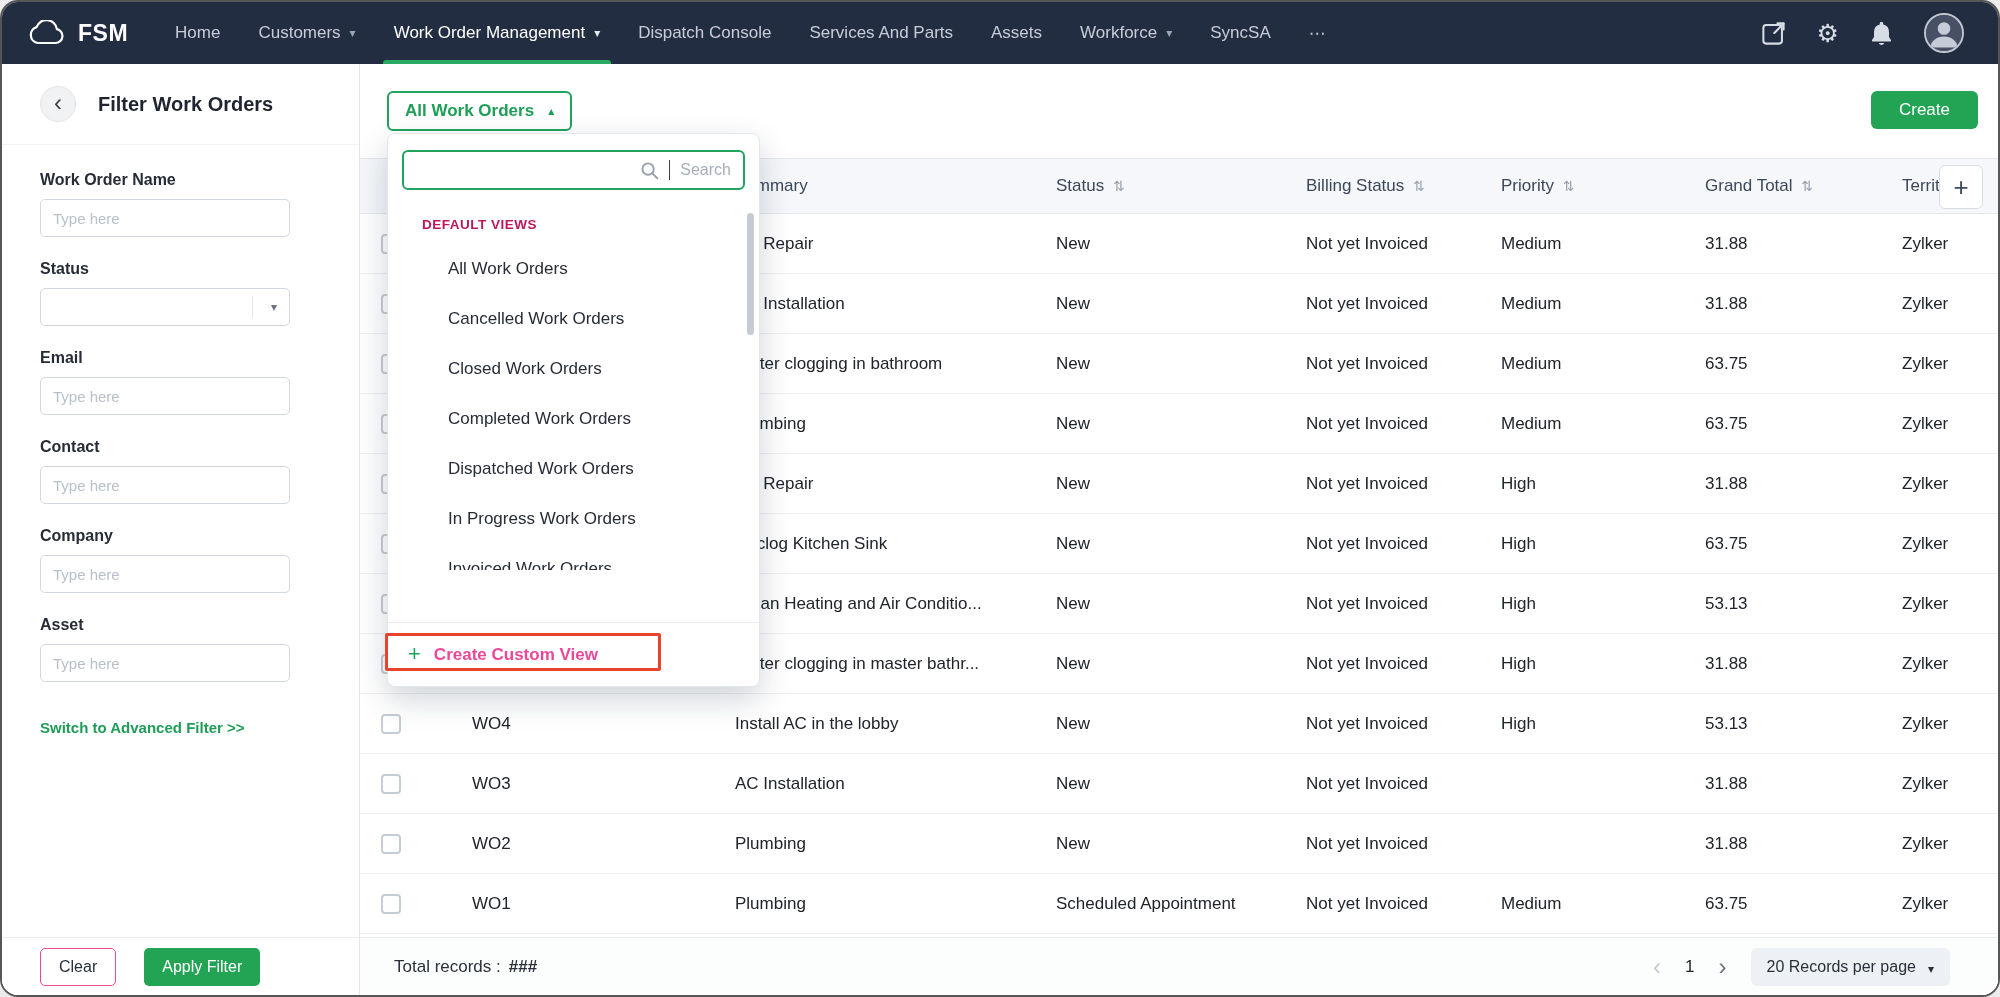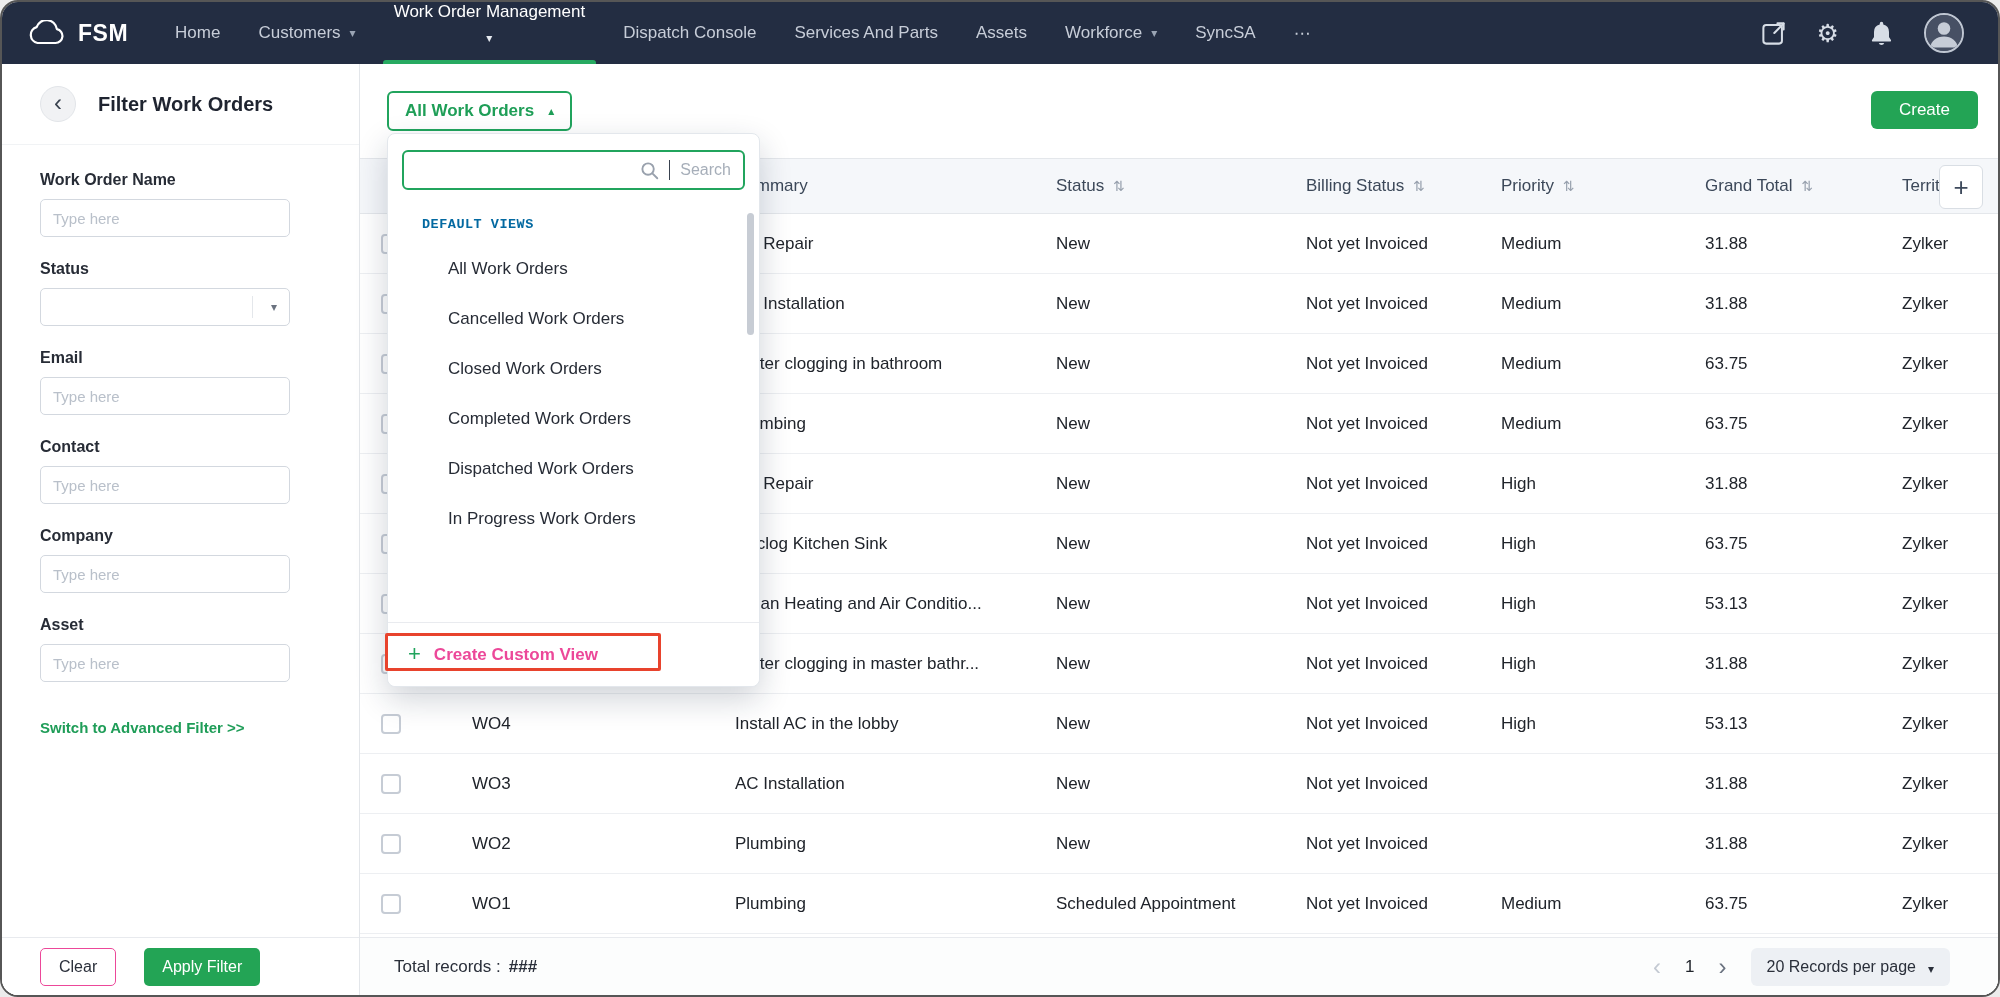--- a/index.html
+++ b/index.html
@@ -5,21 +5,21 @@
   * { margin:0; padding:0; box-sizing:border-box; }
   html,body { width:2000px; height:997px; font-family:"Liberation Sans", sans-serif; background:#ececec; }
   .app { position:relative; width:2000px; height:997px; background:#fff; border:2px solid #565656; border-radius:18px; overflow:hidden; }
 
   
   .topnav { position:absolute; top:0; left:0; right:0; height:62px; background:#232D42; display:flex; align-items:center; padding:0 34px 0 26px; z-index:40; }
   .brand { display:flex; align-items:center; gap:12px; margin-right:28px; }
   .brand-text { color:#fff; font-size:23px; font-weight:bold; letter-spacing:.5px; }
   .nav-items { display:flex; align-items:stretch; height:62px; }
   .nav-item { position:relative; display:flex; align-items:center; gap:9px; padding:0 19px; font-size:17px; color:#C7CDD8; cursor:pointer; text-decoration:none; white-space:nowrap; }
-  .nav-item.active { color:#fff;flex-direction:column; }
+  .nav-item.active { color:#fff; }
   .nav-item.active::after { content:""; position:absolute; left:8px; right:8px; bottom:0; height:4px; background:#27AA61; border-radius:3px 3px 0 0; }
   .caret { font-size:12px; color:#9AA4B4; font-family:"DejaVu Sans", sans-serif; }
   .nav-item.active .caret { color:#E6EAF0; }
   .nav-right { margin-left:auto; display:flex; align-items:center; gap:30px; }
   .nav-icon { display:flex; align-items:center; justify-content:center; cursor:pointer; }
   .gear-glyph { font-family:"DejaVu Sans", sans-serif; font-size:25px; color:#D7DDE6; line-height:1; }
   .avatar { width:40px; height:40px; border-radius:50%; overflow:hidden; background:#475064; border:2px solid #BFC6D2; }
 
   
   .sidebar { position:absolute; top:62px; left:0; width:358px; bottom:0; background:#fff; border-right:1px solid #E3E6EA; z-index:10; }
@@ -72,21 +72,21 @@
   .page-chevron.disabled { color:#C3C9D2; }
   .page-num { font-size:17px; color:#20242B; cursor:pointer; }
   .per-page { display:flex; align-items:flex-end; gap:12px; background:#EDF0F4; border-radius:6px; padding:10px 16px; font-size:16px; color:#2A2F3A; cursor:pointer; }
   .per-page .caret { color:#2A2F3A; }
 
   
   .view-dropdown { position:absolute; left:27px; top:69px; width:373px; height:554px; background:#fff; border:1px solid #E3E7EC; border-radius:8px; box-shadow:0 12px 32px rgba(22,35,58,.20); z-index:20; }
   .vd-search { margin:16px 14px 0 14px; height:40px; border:2px solid #21A45D; border-radius:6px; display:flex; align-items:center; gap:10px; padding:0 12px; cursor:text;justify-content:flex-end; }
   .cursor-bar { width:1.5px; height:20px; background:#39424F; }
   .search-ph { font-size:16px; color:#A6AEB9; }
-  .vd-section { margin:27px 8px 0 34px; font-size:13.5px; font-weight:bold; color:#0369a1; letter-spacing:.5px;font-family:Liberation Mono, monospace; }
+  .vd-section { margin:27px 8px 0 34px; font-size:13.5px; font-weight:bold; color:#be185d; letter-spacing:.5px; }
   .vd-list { margin-top:12px; height:326px; overflow:hidden; }
   .vd-item { height:50px; display:flex; align-items:center; padding-left:60px; font-size:17px; color:#272C36; cursor:pointer; white-space:nowrap; }
   .vd-scroll-thumb { position:absolute; right:5px; top:79px; width:7px; height:122px; border-radius:4px; background:#C7CCD4; cursor:grab; }
   .vd-footer { position:absolute; left:0; right:0; bottom:0; height:64px; border-top:1px solid #E9EBEF; background:#fff; border-radius:0 0 8px 8px; display:flex; align-items:center; gap:13px; padding-left:20px; cursor:pointer; }
   .vd-plus { font-size:22px; color:#21A45D; line-height:1; padding-bottom:2px; }
   .vd-create-label { font-size:17px; font-weight:bold; color:#ec4899; }
   .annotation-box { position:absolute; left:-3px; top:499px; width:276px; height:38px; border:3px solid #E8432D; border-radius:2px; pointer-events:none; z-index:6; }
 </style>
 </head>
 <body>
@@ -406,20 +406,21 @@
         <span class="search-ph">Search</span>
       </div>
       <div class="vd-section">DEFAULT VIEWS</div>
       <div class="vd-list">
         <div class="vd-item">All Work Orders</div>
         <div class="vd-item">Cancelled Work Orders</div>
         <div class="vd-item">Closed Work Orders</div>
         <div class="vd-item">Completed Work Orders</div>
         <div class="vd-item">Dispatched Work Orders</div>
         <div class="vd-item">In Progress Work Orders</div>
+        <div class="vd-item">Invoiced Work Orders</div>
 
       </div>
       <span class="vd-scroll-thumb"></span>
       <div class="vd-footer">
         <span class="vd-plus">+</span>
         <span class="vd-create-label">Create Custom View</span>
       </div>
       <div class="annotation-box"></div>
     </div>
 

